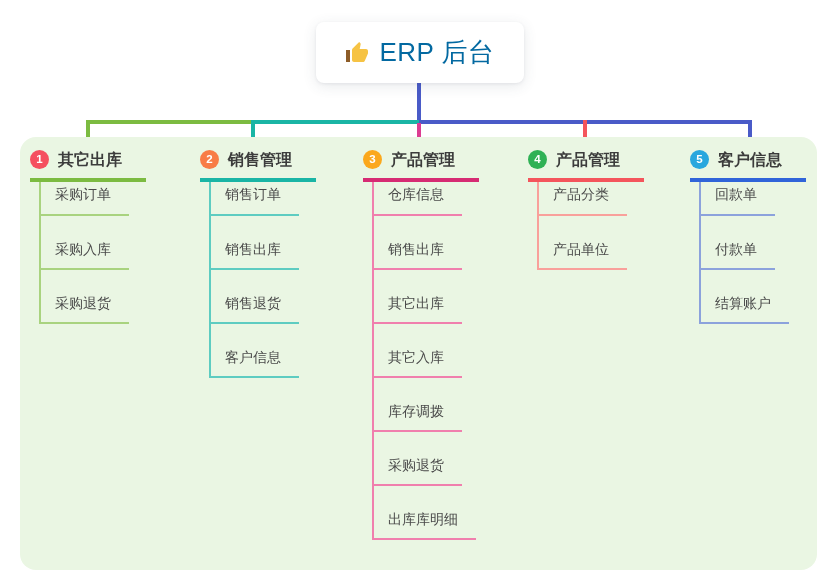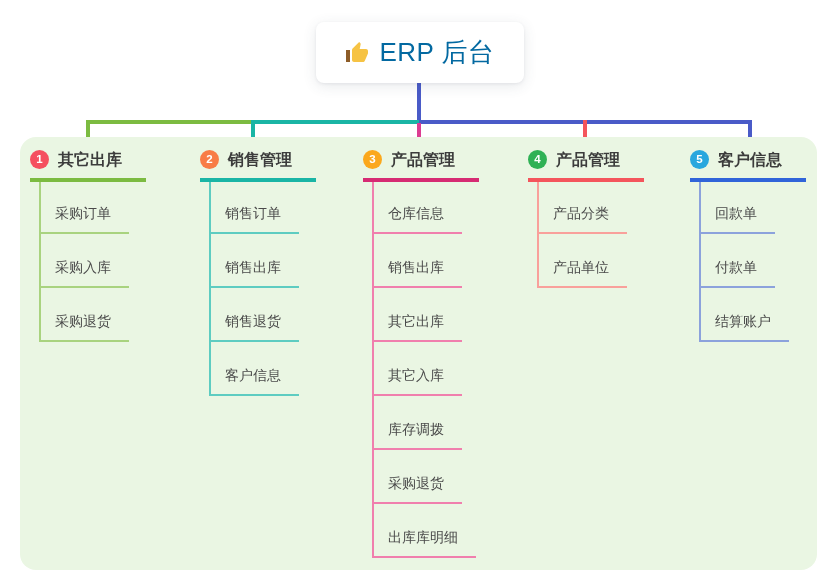--- a/index.html
+++ b/index.html
@@ -64,21 +64,21 @@
   .children{
     margin-left:9px;
     border-left:2px solid var(--light);
   }
   .child{
     width:max-content;
     padding:24px 18px 9px 14px;
     border-bottom:2px solid var(--light);
     font-size:14px;line-height:19px;color:#4A4A4A;
   }
-  .child:first-child{padding-top:22px;}
+  .child:first-child{padding-top:4px;font-family:Liberation Mono, monospace;}
 </style>
 </head>
 <body>
 
 <div id="stage">
 
   <div class="cline v-root" style="background-color: rgb(74, 91, 200);"></div>
   <div class="cline h-left" style="background-color: rgb(124, 187, 65);"></div>
   <div class="cline h-mid" style="background-color: rgb(26, 181, 165);"></div>
   <div class="cline h-right" style="background-color: rgb(74, 91, 200);"></div>

